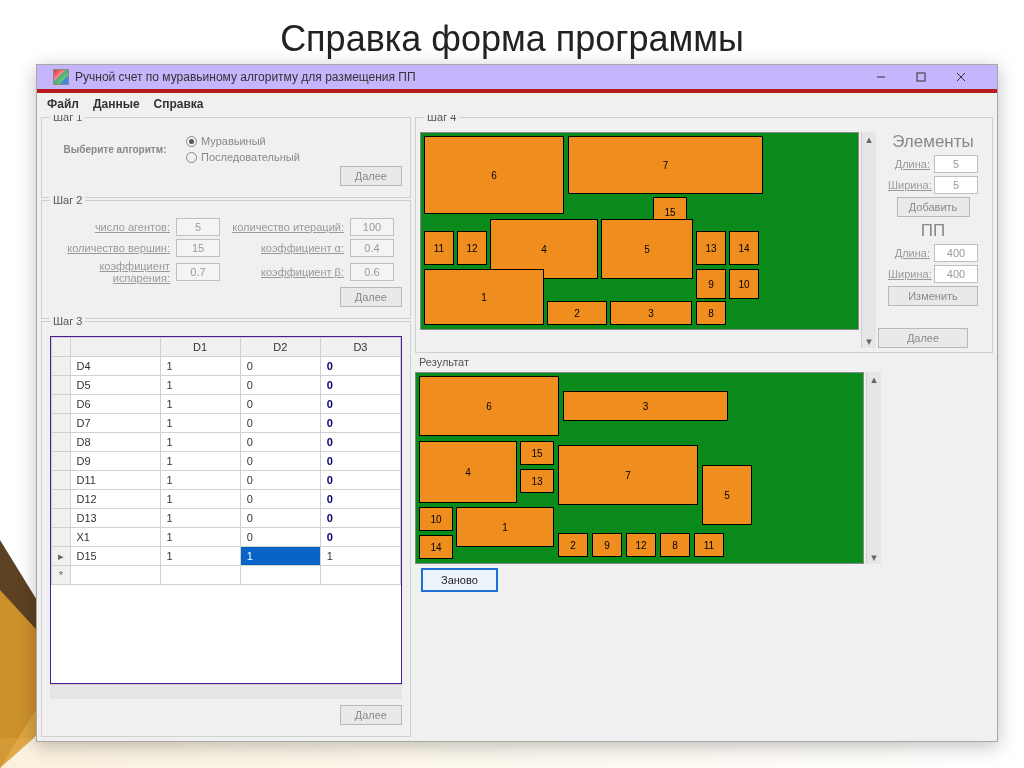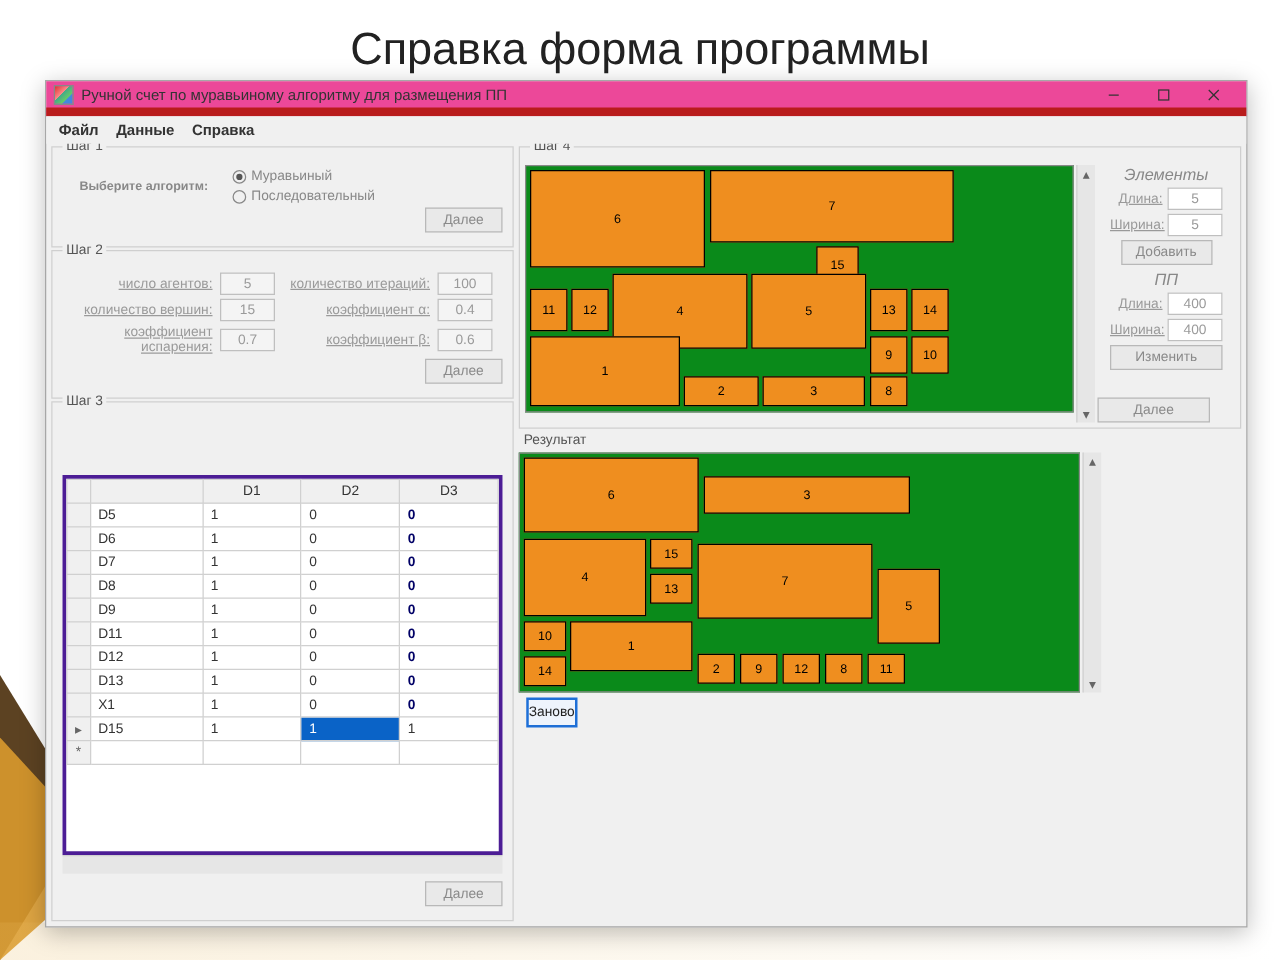--- a/index.html
+++ b/index.html
@@ -3,59 +3,59 @@
 <meta charset="utf-8">
 <style>
   * { box-sizing: border-box; margin: 0; padding: 0; }
   body { font-family: "Segoe UI", Tahoma, sans-serif; font-size: 11px; background: #fff; width: 1024px; height: 768px; overflow: hidden; position: relative; }
   .slide-bg { position: absolute; inset: 0; background: #fff; }
   .slide-deco1 { position: absolute; left: 0; top: 540px; width: 70px; height: 228px; background: #4a2d0a; clip-path: polygon(0% 0%, 100% 50%, 0% 100%); opacity: .9; }
   .slide-deco2 { position: absolute; left: 0; top: 590px; width: 90px; height: 178px; background: #d99a2e; clip-path: polygon(0% 0%, 100% 55%, 0% 100%); opacity: .9; }
   .slide-deco3 { position: absolute; left: 0; bottom: 0; width: 1024px; height: 30px; background: linear-gradient(90deg,#e9b85a,#f5d9a0 40%,#fff); opacity: .2; }
   h1.slide-title { font-family: "Calibri Light","Segoe UI",sans-serif; font-weight: 300; font-size: 36px; color: #222; text-align: center; padding: 18px 0 4px; }
   .window { position: absolute; left: 36px; top: 64px; width: 962px; height: 678px; background: #f0f0f0; border: 1px solid #a7a7a7; box-shadow: 0 4px 18px rgba(0,0,0,.25); display: flex; flex-direction: column; }
-  .titlebar { height: 28px; background: #ec4899; border-bottom: 7px solid #b91c1c; display: flex; align-items: center; padding: 0 6px; }
+  .titlebar { height: 28px; background: #c4b5fd; border-bottom: 4px solid #b91c1c; display: flex; align-items: center; padding: 0 16px; }
   .titlebar .ticon { width: 16px; height: 16px; background: linear-gradient(135deg,#d33,#f88 40%,#4a8 41%,#6c6 70%,#48d 71%); margin-right: 6px; border: 1px solid #888; }
   .titlebar .ttext { flex: 1; color: #333; font-size: 12px; }
   .winbtns { display: flex; }
   .winbtn { width: 40px; height: 24px; display: flex; align-items: center; justify-content: center; color: #333; font-size: 12px; }
   .winbtn svg { width: 10px; height: 10px; }
   .menubar { height: 22px; display: flex; gap: 14px; padding: 0 10px; align-items: center; background: #f0f0f0; font-size: 12px; color: #333; }
   .menubar span { font-weight: 600; }
   .client { flex: 1; display: flex; gap: 4px; padding: 2px 4px 4px; overflow: hidden; }
   .colL { width: 370px; display: flex; flex-direction: column; gap: 2px; }
   .colR { flex: 1; display: flex; flex-direction: column; gap: 2px; }
   .group { border: 1px solid #cfcfcf; position: relative; padding: 14px 8px 8px; }
   .group > legend, .glegend { position: absolute; top: -7px; left: 8px; font-size: 11px; color: #555; background: #f0f0f0; padding: 0 3px; }
   .row { display: flex; align-items: center; gap: 6px; margin: 3px 0; }
   .lbl { color: #9a9a9a; font-size: 11px; text-align: right; text-decoration: underline; }
   .lbl-strong { color: #888; font-weight: 600; font-size: 10px; }
   input.txt { width: 44px; height: 18px; border: 1px solid #bfbfbf; background: #fff; text-align: center; font-size: 11px; color: #9a9a9a; }
   input.txt[disabled] { background: #f4f4f4; }
   .btn { height: 20px; padding: 0 14px; background: #e9e9e9; border: 1px solid #b8b8b8; color: #8a8a8a; font-size: 11px; display: inline-flex; align-items: center; justify-content: center; }
-  .btn.primary { border: 2px solid #1e6fd6; color: #222; background: #eef4fc; padding: 0 0; height: 24px; }
+  .btn.primary { border: 2px solid #1e6fd6; color: #222; background: #eef4fc; padding: 0 18px; height: 24px; }
   .radio { display: flex; align-items: center; gap: 4px; color: #888; font-size: 11px; }
   .radio .dot { width: 11px; height: 11px; border: 1px solid #888; border-radius: 50%; display: inline-flex; align-items: center; justify-content: center; }
   .radio .dot.sel::after { content: ""; width: 5px; height: 5px; background: #555; border-radius: 50%; }
-  .tablewrap { border: 3px solid #4c1d95; background: #fff; font-size: 11px; margin-top: 44px; }
+  .tablewrap { border: 1px solid #4c1d95; background: #fff; font-size: 11px; }
   table { width: 100%; border-collapse: collapse; }
   th, td { border: 1px solid #d0d0d0; height: 19px; padding: 0 6px; text-align: left; color: #333; }
   th { background: #f0f0f0; font-weight: 400; text-align: center; }
   td.rowhdr { background: #f0f0f0; width: 18px; text-align: center; color: #666; }
   td.blue { color: #006; font-weight: 600; }
   tr.sel td.selcell { background: #0a63c7; color: #fff; }
   .scrollv { width: 15px; background: #e6e6e6; border-left: 1px solid #cfcfcf; display: flex; flex-direction: column; align-items: center; justify-content: space-between; padding: 2px 0; }
   .scrollv .arr { width: 10px; height: 10px; color: #666; display:flex;align-items:center;justify-content:center;}
   .scrollh { height: 15px; background: #e6e6e6; border-top: 1px solid #cfcfcf; }
   .board { background: #0a8a1a; border: 1px solid #888; position: relative; }
   .piece { position: absolute; background: #ef8e1f; border: 1px solid #000; display: flex; align-items: center; justify-content: center; font-size: 10px; color: #000; }
   .glegend2 { font-size: 11px; color: #555; padding: 1px 0 2px 4px; }
   .sidepanel { width: 110px; display: flex; flex-direction: column; gap: 4px; align-items: stretch; }
   .sidepanel .sect { display: flex; flex-direction: column; gap: 3px; align-items: center; }
-  .sidepanel .sect .hdr { color: #888; font-size: 13px; font-style: italic; }
+  .sidepanel .sect .hdr { color: #888; font-size: 17px; }
   .sidepanel .pair { display: flex; gap: 4px; align-items: center; }
   .sidepanel .pair .lbl { width: 42px; }
   .footer-row { display: flex; justify-content: space-between; align-items: flex-start; padding: 2px 6px 0; }
   .result-text { font-size: 11px; color: #333; line-height: 1.35; }
 </style>
 </head>
 <body>
 
 <div class="slide-bg">
   <div class="slide-deco1"></div>
@@ -148,20 +148,27 @@
                 <thead>
                     <tr id="grid-head">
                       <th style="width: 18px;"></th>
                       <th style="width: 90px;"></th>
                       <th>D1</th>
                       <th>D2</th>
                       <th>D3</th>
                     </tr>
                   </thead>
                 <tbody id="grid-body">
+                    <tr>
+                      <td class="rowhdr"></td>
+                      <td>D4</td>
+                      <td>1</td>
+                      <td>0</td>
+                      <td class="blue">0</td>
+                    </tr>
                     <tr>
                       <td class="rowhdr"></td>
                       <td>D5</td>
                       <td>1</td>
                       <td>0</td>
                       <td class="blue">0</td>
                     </tr>
                     <tr>
                       <td class="rowhdr"></td>
                       <td>D6</td>

